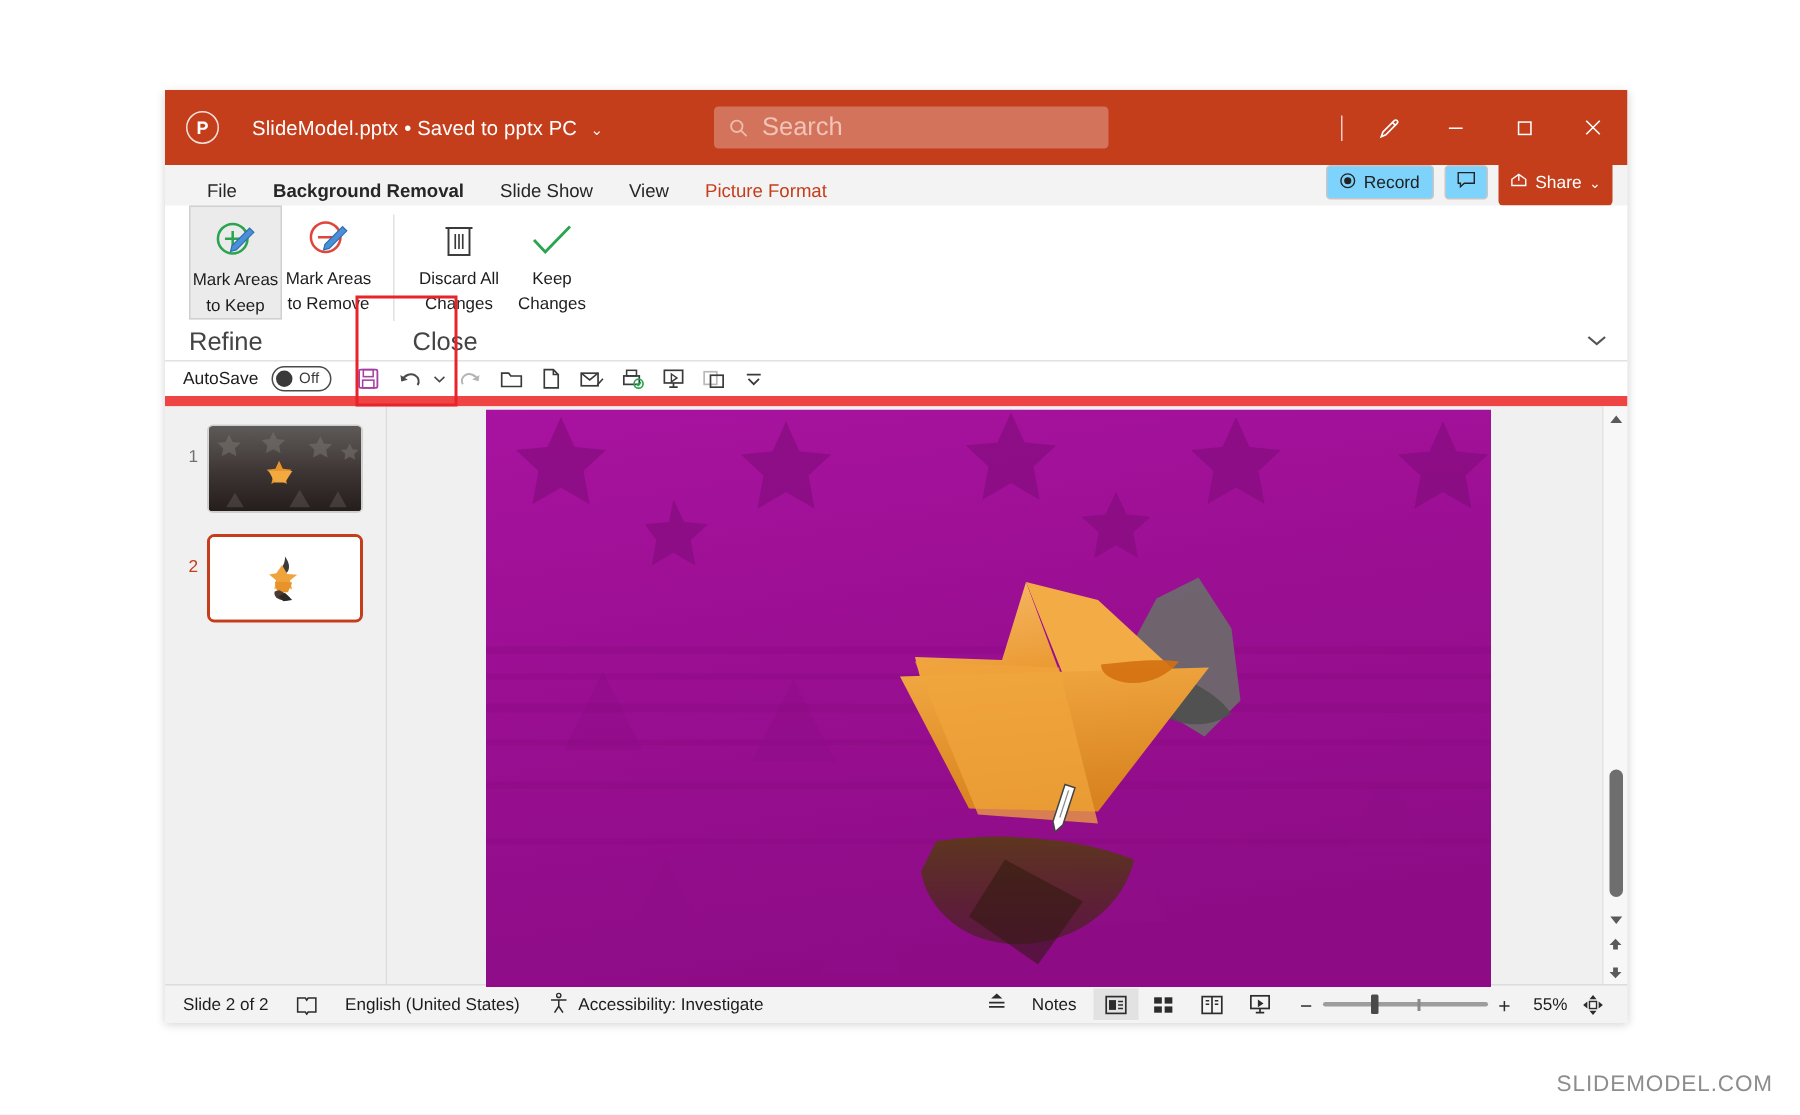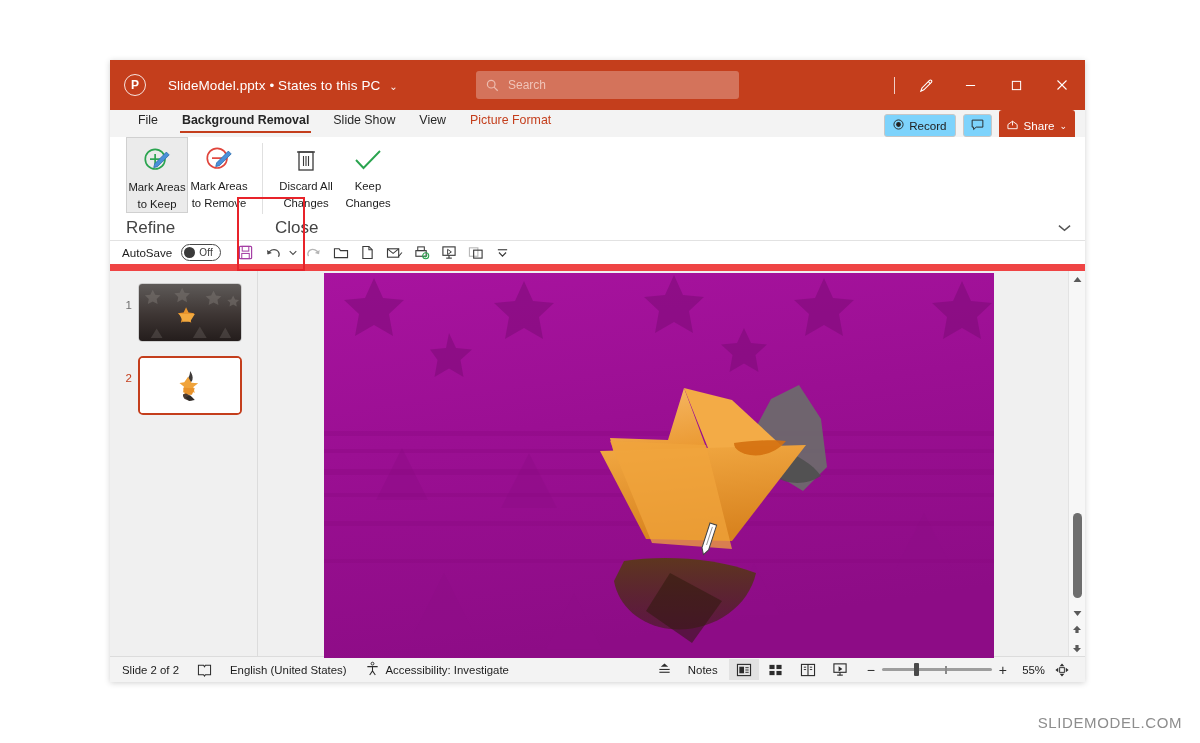--- a/index.html
+++ b/index.html
@@ -43,21 +43,21 @@
     position: absolute; left: 366px; top: 11px;
     width: 263px; height: 28px;
     background: rgba(255,255,255,0.28);
     border-radius: 3px;
     display: flex; align-items: center;
     padding-left: 10px;
   }
   .search-box .mag { margin-right: 9px; opacity: .9; display:flex; }
   .search-box input {
     background: transparent; border: none; outline: none;
-    color: #ffe4dc; font-size: 12px;
+    color: #ffe4dc; font-size: 17px;
     font-family: "Liberation Sans", sans-serif;
     width: 200px;
   }
   .search-box input::placeholder { color: #f0c4b8; opacity: 1; }
   .title-right {
     margin-left: auto; display: flex; align-items: center;
     height: 100%;
   }
   .title-divider {
     width: 1px; height: 17px; background: rgba(255,255,255,0.75);
@@ -65,21 +65,21 @@
   }
   .title-btn {
     width: 42px; height: 50px;
     display: flex; align-items: center; justify-content: center;
     color: #fff;
   }
   .title-btn.win { width: 46px; }
   
   .tabbar {
     height: 27px; background: #f3f3f3;
-    display: flex; align-items: flex-start;
+    display: flex; align-items: flex-end;
     padding-left: 18px; flex: none;
     position: relative;
   }
   .tab {
     font-size: 12.4px; color: #262626;
     padding: 3px 10px; margin-right: 4px;
     position: relative; white-space: nowrap;
   }
   .tab.active { font-weight: bold; }
   .tab.active::after {
@@ -259,21 +259,21 @@
 </style>
 </head>
 <body>
 
 <div class="app-window">
 
   <div class="titlebar">
     <div class="app-logo">P</div>
     <div class="doc-title">
       <span>SlideModel.pptx</span>
-      <span>• States to this PC</span>
+      <span>• Saved to pptx PC</span>
       <span class="chev">⌄</span>
     </div>
 
     <div class="search-box">
       <span class="mag">
         <svg width="13" height="13" viewBox="0 0 14 14">
             <circle cx="5.6" cy="5.6" r="4.1" fill="none" stroke="#f0c4b8" stroke-width="1.3"></circle>
             <line x1="8.7" y1="8.7" x2="12.6" y2="12.6" stroke="#f0c4b8" stroke-width="1.3"></line>
           </svg>
       </span>

